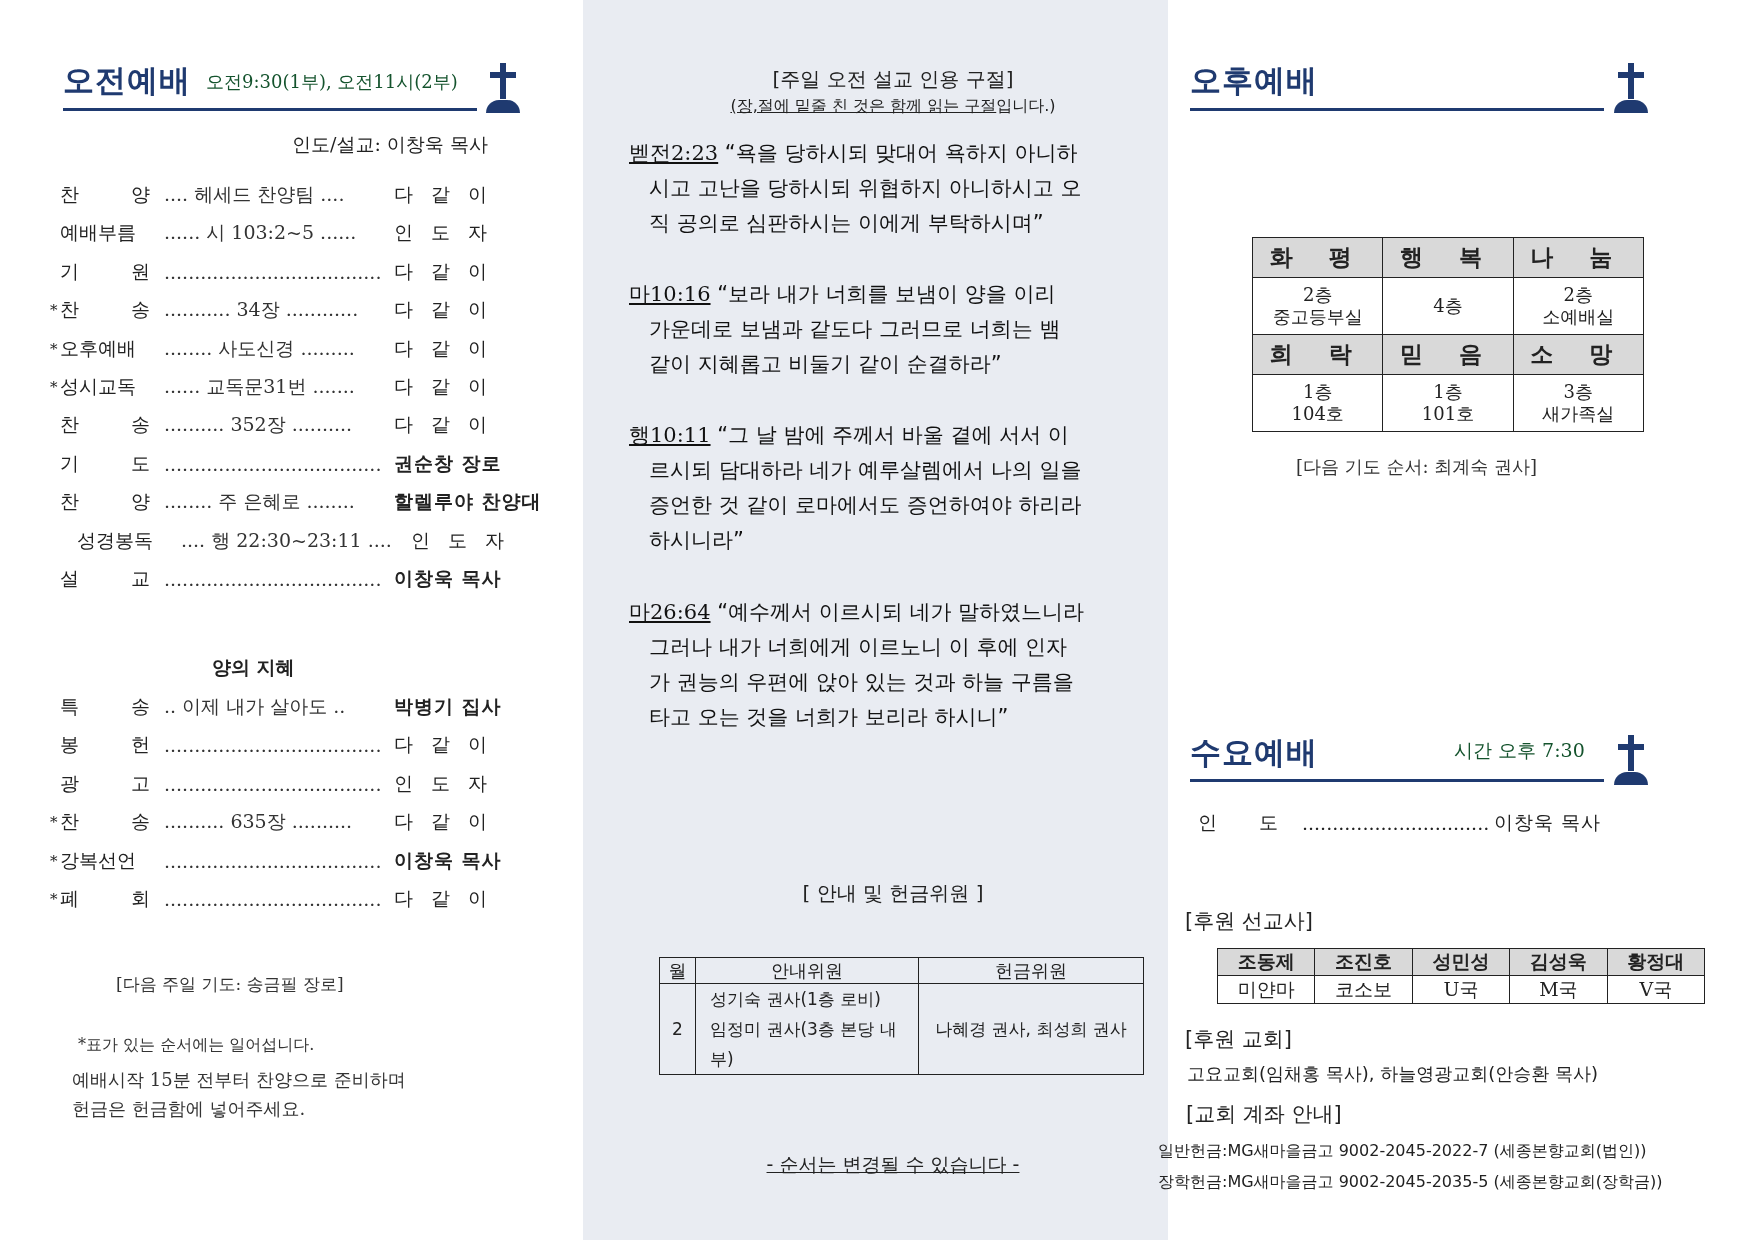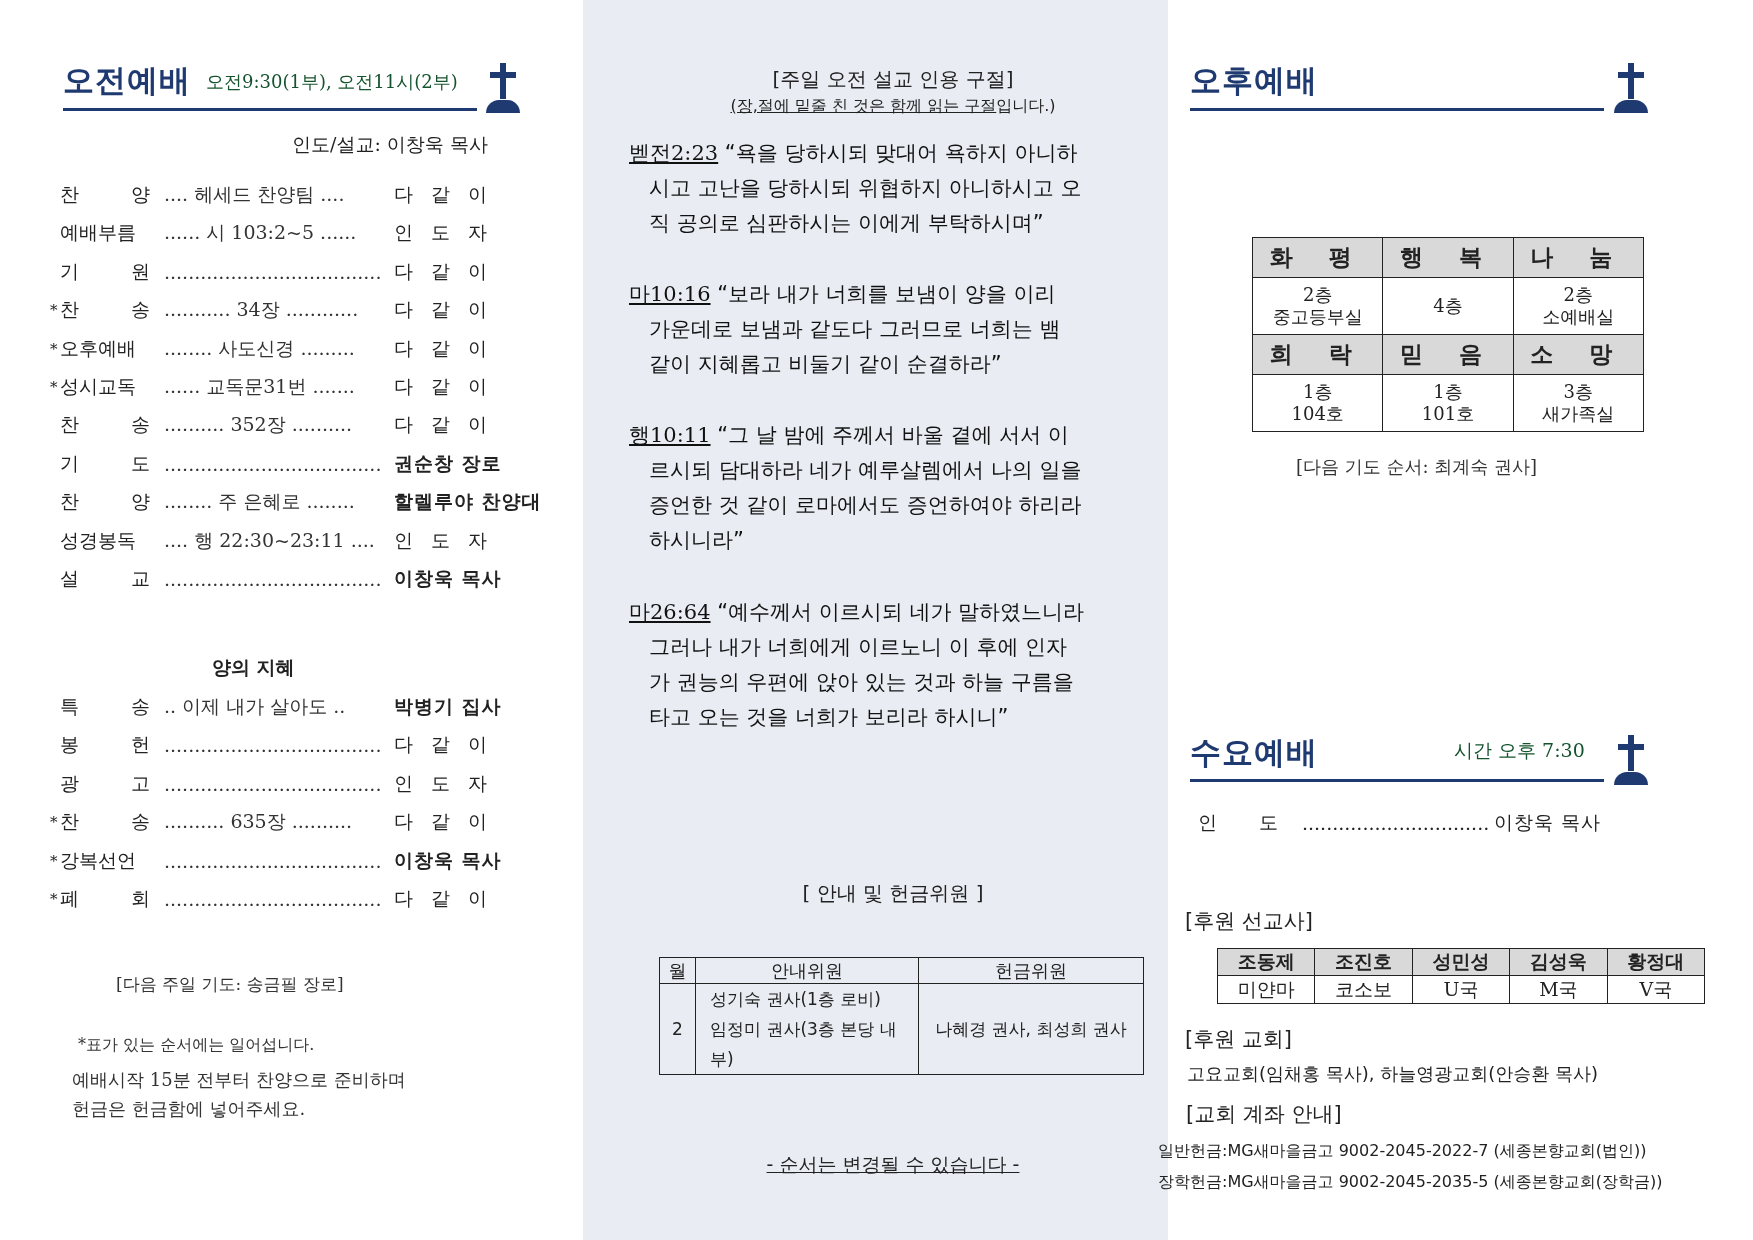--- a/index.html
+++ b/index.html
@@ -138,21 +138,21 @@
       </div>
       <div class="order-row" style="top: 487.2px;">
         <span class="o-star"></span>
         <span class="o-name">
           <span>찬</span>
           <span>양</span>
         </span>
         <span class="o-mid">........ 주 은혜로 ........</span>
         <span class="o-who bold">할렐루야 찬양대</span>
       </div>
-      <div class="order-row" style="top: 525.6px;">
+      <div class="order-row" style="top: 525.6px; margin-left: 17px;">
         <span class="o-star"></span>
         <span class="o-name" style="justify-content: flex-start;">
           <span>성경봉독</span>
         </span>
         <span class="o-mid">.... 행 22:30~23:11 ....</span>
         <span class="o-who">인 도 자</span>
       </div>
       <div class="order-row" style="top: 564px;">
         <span class="o-star"></span>
         <span class="o-name">

